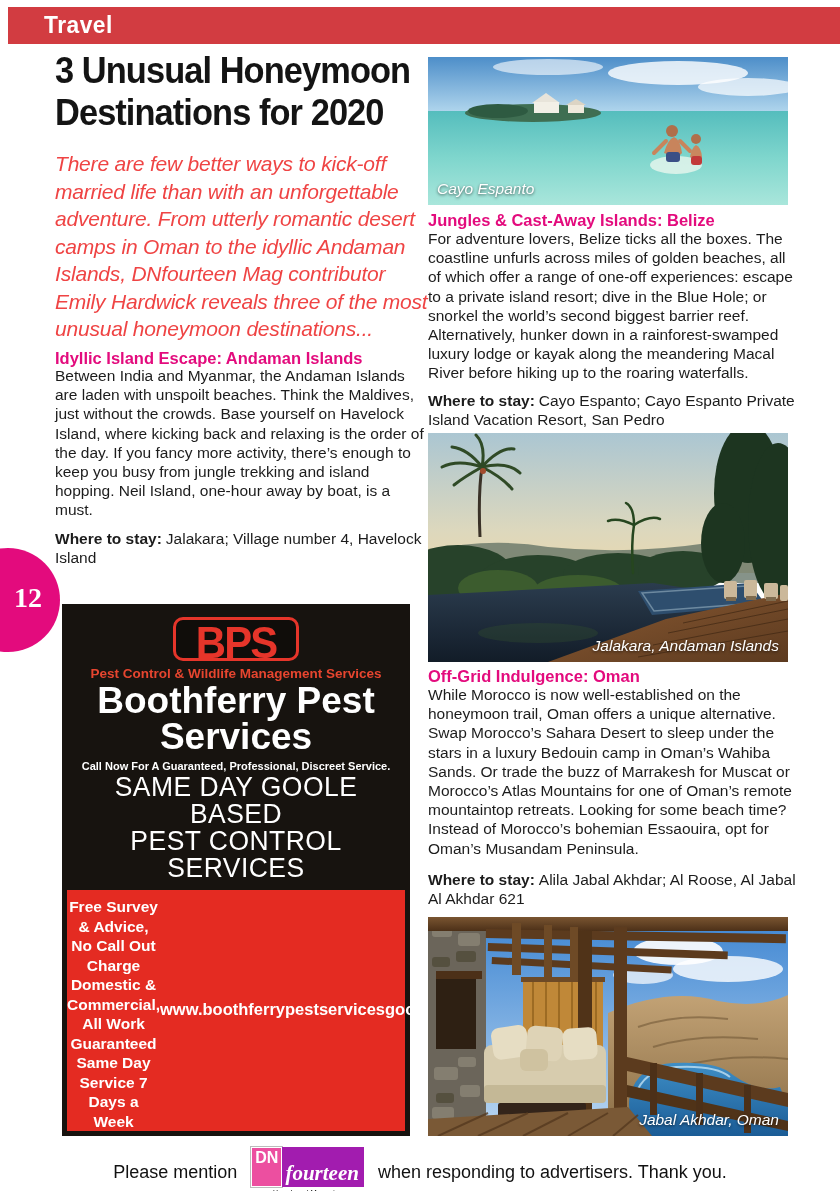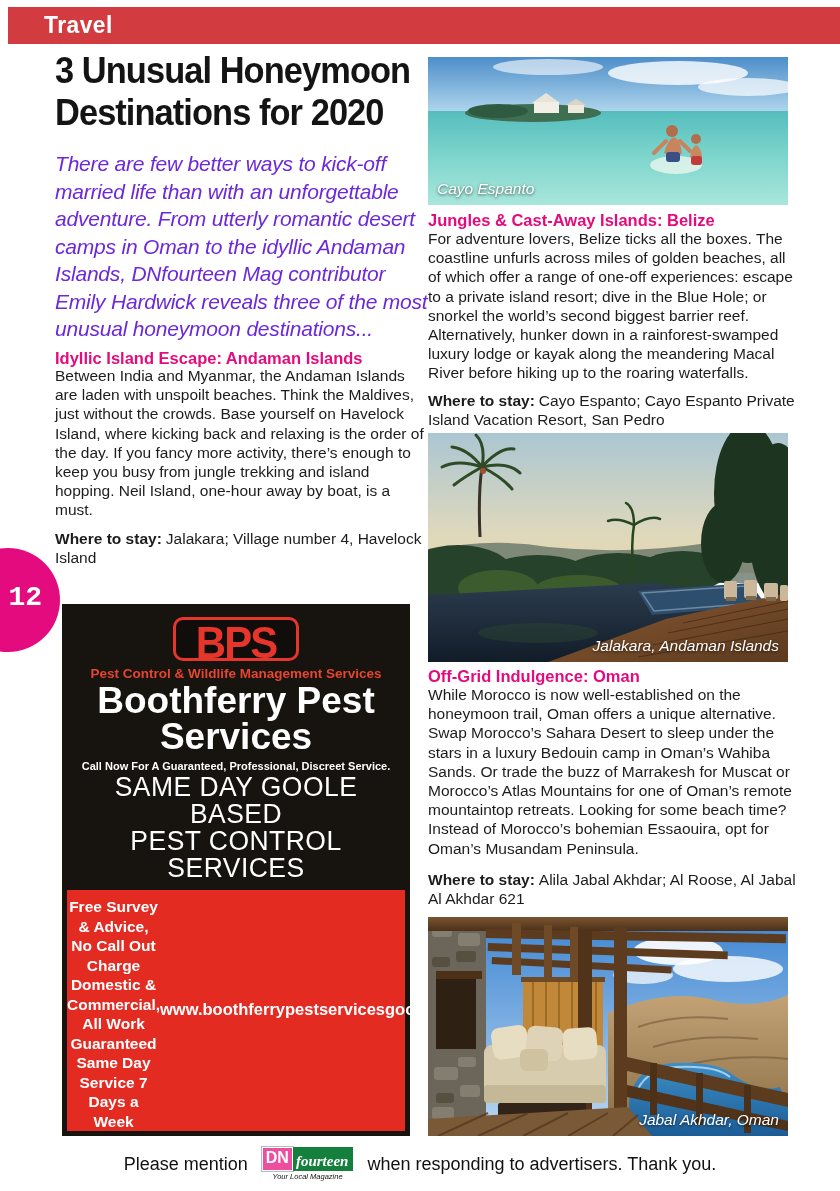--- a/index.html
+++ b/index.html
@@ -9,33 +9,33 @@
 
   
   .topbar { position:absolute; left:8px; top:7px; width:840px; height:37px; background:#d23c41; }
   .topbar-title { position:absolute; left:36px; top:4px; color:#fff; font-weight:bold; font-size:24px;
                   transform:scaleX(.95); transform-origin:left; letter-spacing:.5px; }
 
   
   .headline { position:absolute; left:55px; top:50px; width:420px; font-weight:bold; color:#141414;
               font-size:37px; line-height:42px; letter-spacing:-1px; transform:scaleX(.93); transform-origin:left top; }
   .intro { position:absolute; left:55px; top:150px; width:378px; font-style:italic; font-size:21px;
-           line-height:27.5px; color:#6d28d9; letter-spacing:-0.2px; }
+           line-height:27.5px; color:#ef4444; letter-spacing:-0.2px; }
   .sec-head { position:absolute; font-weight:bold; color:#e30b7d; font-size:16.5px; }
   .body-text { position:absolute; font-size:15.5px; line-height:19.2px; color:#1c1c1c; }
   .stay { position:absolute; font-size:15.5px; line-height:19.2px; color:#1c1c1c; }
   .stay b { margin-right:4px; }
 
   .lh { left:55px; width:372px; }
   .rh { left:428px; width:374px; }
 
   
   .pagenum-circle { position:absolute; left:-44px; top:548px; width:104px; height:104px;
                     background:#e30b7d; border-radius:50%; }
-  .pagenum { position:absolute; right:18px; top:34px; color:#fff; font-family:Liberation Mono, monospace;
+  .pagenum { position:absolute; right:18px; top:34px; color:#fff; font-family:Liberation Serif, serif;
              font-weight:bold; font-size:28px;margin-left:31px; }
 
   
   .photo { position:absolute; overflow:hidden; }
   .photo svg { display:block; }
   .caption { position:absolute; bottom:7px; font-style:italic; color:#fff; font-size:15.5px;
              text-shadow:0 1px 3px rgba(0,0,0,.65); }
   .cap-left { left:9px; }
   .cap-right { right:9px; }
 
@@ -64,22 +64,22 @@
   .ad-wasp { position:absolute; right:2px; top:4px; }
   .ad-url { color:#fff; font-weight:bold; font-size:16.5px; margin:4px 0 6px 0; }
 
   
   .footer { position:absolute; left:0; top:1147px; width:840px; text-align:center; font-size:18px; color:#111; }
   .footer-inner { display:inline-flex; align-items:center; gap:14px; }
   .dn-logo { display:inline-block; vertical-align:middle; }
   .dn-row { display:flex; }
   .dn-dn { background:#ec4fa0; color:#fff; font-weight:bold; font-size:16px; padding:1px 3px;
            border:1px solid #fff; box-shadow:0 0 0 1px #bbb; }
-  .dn-fourteen { background:#15803d; color:#fff; font-style:italic; font-weight:bold;
-                 font-family:"Liberation Serif", serif; font-size:15px; padding:6px 5px 1px 3px; }
+  .dn-fourteen { background:#a21caf; color:#fff; font-style:italic; font-weight:bold;
+                 font-family:"Liberation Serif", serif; font-size:21px; padding:14px 5px 1px 3px; }
   .dn-tagline { font-size:7.5px; font-style:italic; color:#111; text-align:center; margin-top:1px; }
 </style>
 </head>
 <body>
 
 <div id="page">
 
   <div class="topbar">
     <div class="topbar-title">Travel</div>
   </div>

